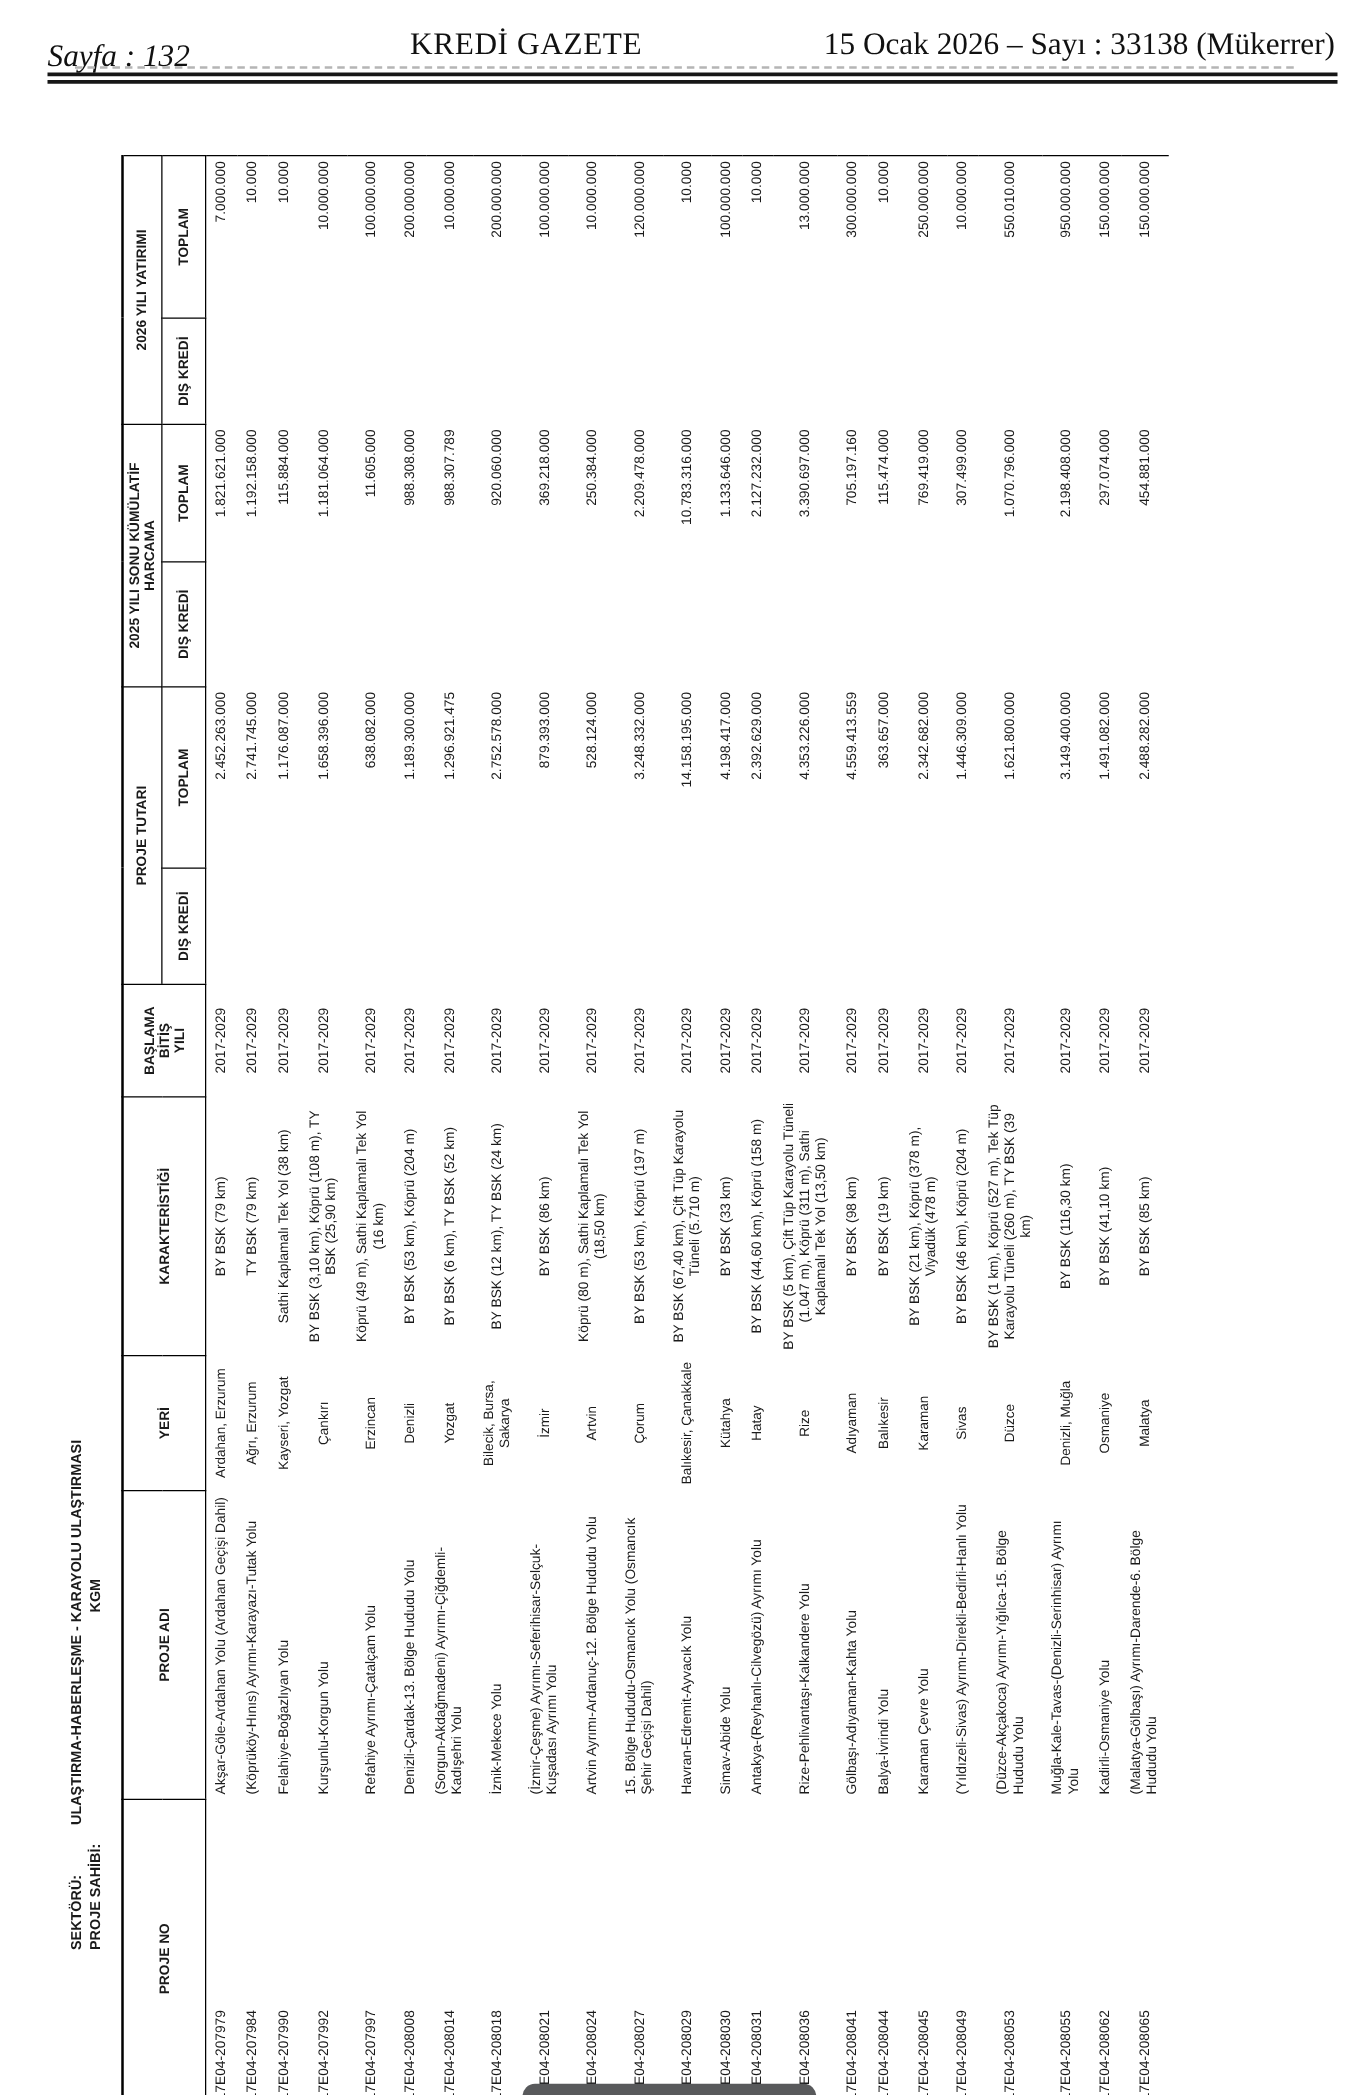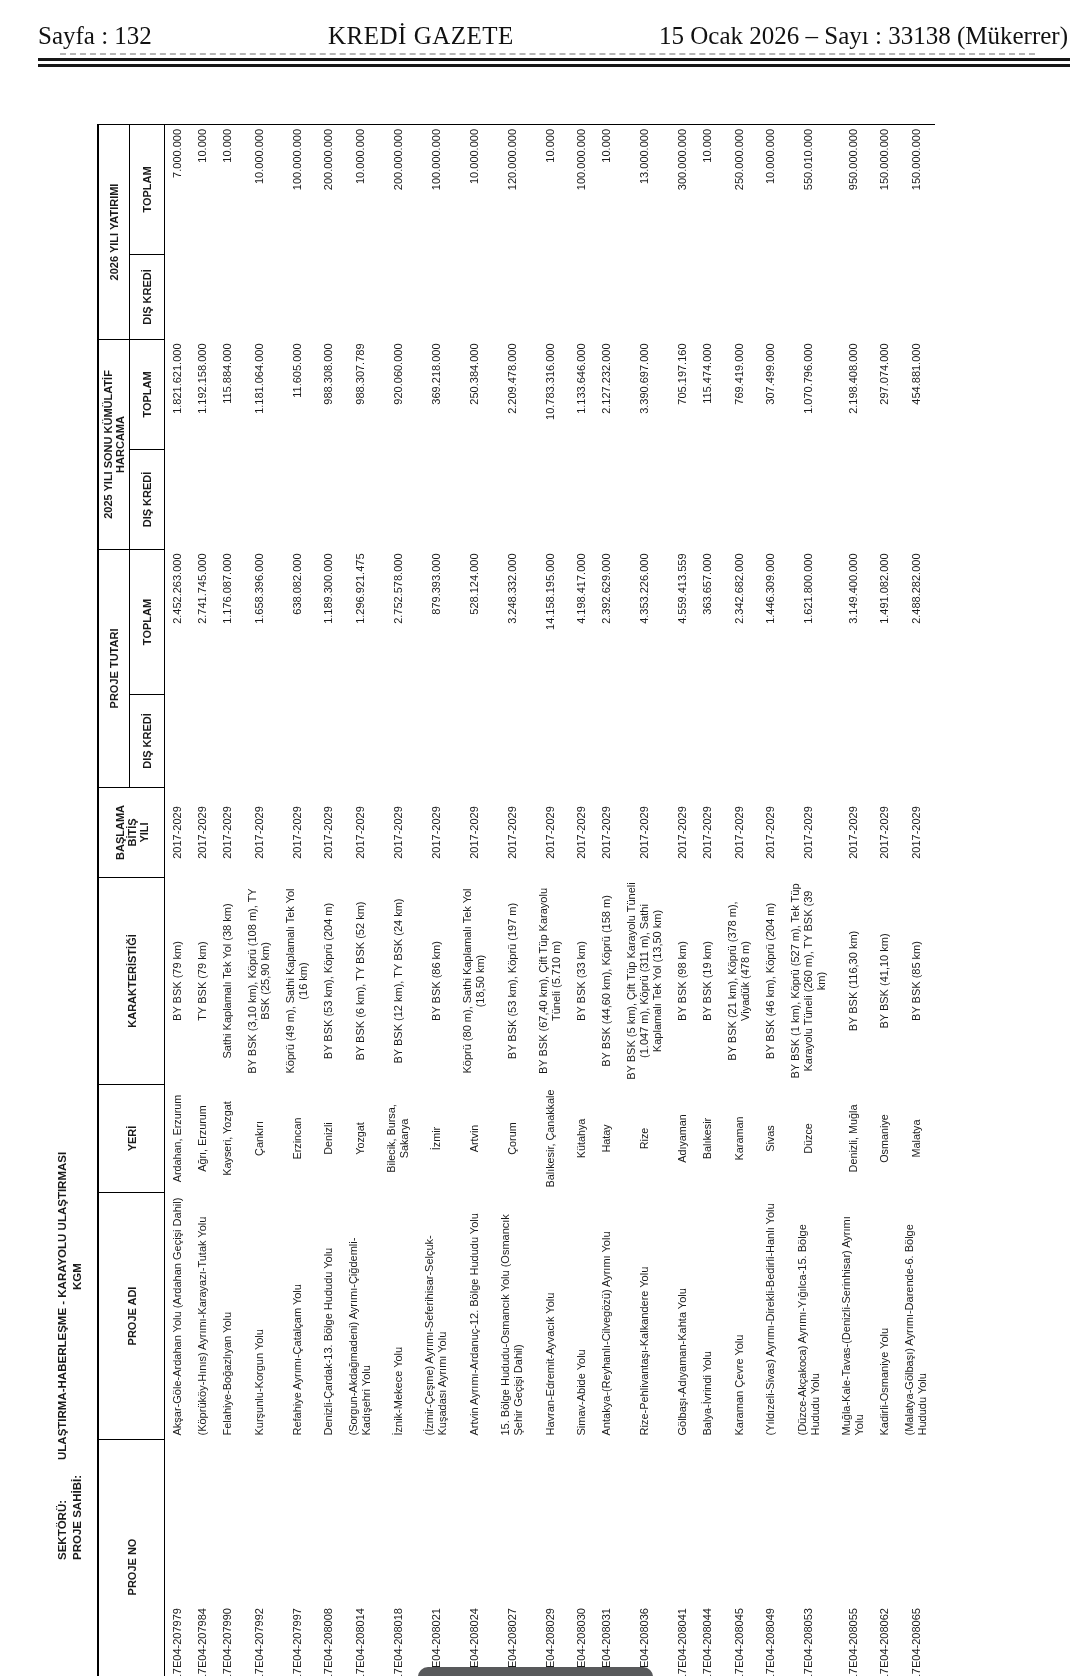--- a/index.html
+++ b/index.html
@@ -2,21 +2,21 @@
 <html><head>
 <meta charset="utf-8">
 <style>
   html,body{margin:0;padding:0;background:#e8e8e8;}
   #page{position:relative;width:1080px;height:1676px;background:#ffffff;overflow:hidden;
         font-family:"Liberation Sans",sans-serif;color:#1a1a1a;}
 
   
   .masthead{position:absolute;top:0;left:0;width:1080px;height:70px;
             font-family:"Liberation Serif",serif;font-size:25px;color:#111;}
-  .mh-left{position:absolute;left:38px;top:22px;}
+  .mh-left{position:absolute;left:38px;top:32px;font-style:italic;}
   .mh-center{position:absolute;left:328px;top:22px;letter-spacing:0.5px;}
   .mh-right{position:absolute;right:12px;top:22px;}
   .mh-right b{font-weight:bold;margin-left:32px;}
   .rule-dashed{position:absolute;top:53px;left:60px;right:45px;border-top:2px dashed #b5b5b5;}
   .rule-a{position:absolute;top:58px;left:38px;right:10px;height:3px;background:#161616;}
   .rule-b{position:absolute;top:64px;left:38px;right:10px;height:3px;background:#161616;}
 
   
   .rot{position:absolute;left:55px;top:125px;width:1570px;height:930px;
        transform-origin:0 0;transform:rotate(-90deg) translateX(-1570px);}

